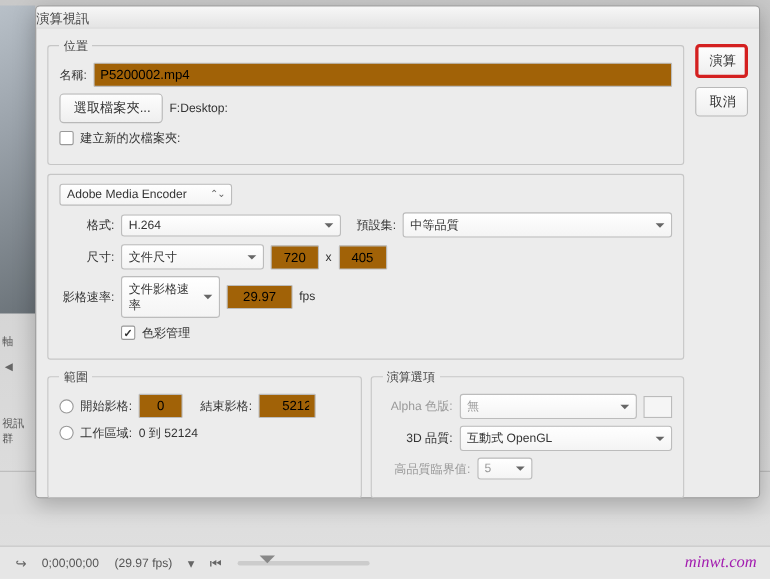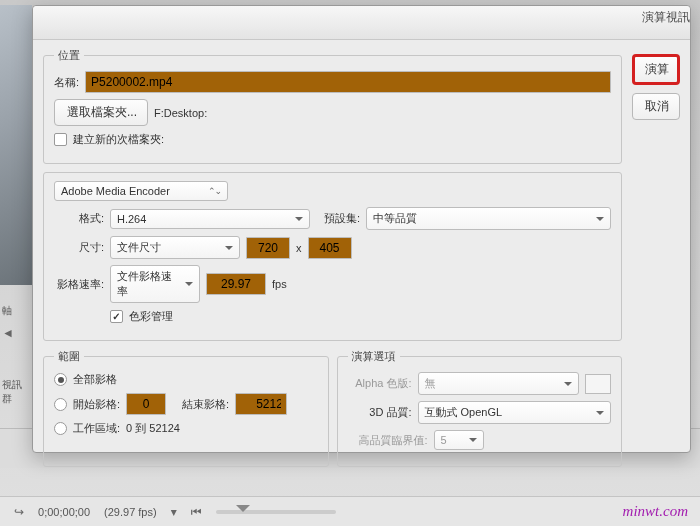--- a/index.html
+++ b/index.html
@@ -3,21 +3,21 @@
 <meta charset="utf-8">
 <style>
 * { box-sizing: border-box; margin: 0; padding: 0; font-family: "Helvetica Neue", Arial, sans-serif; }
 body { width: 700px; height: 526px; background: #e8e8e8; position: relative; overflow: hidden; font-size: 12px; color: #333; }
 .backdrop { position: absolute; inset: 0; background: linear-gradient(180deg, #c9c9c9 0%, #e0e0e0 100%); }
 .bg-img { position: absolute; left: 0; top: 5px; width: 32px; height: 280px; background: linear-gradient(150deg, #b8c0c8 0%, #9aa2aa 40%, #6a7278 100%); }
 .bg-bottom { position: absolute; left: 0; right: 0; bottom: 58px; height: 40px; background: #dcdcdc; border-top: 1px solid #bbb; }
 .bg-side { position: absolute; left: 0; top: 300px; width: 28px; font-size: 10px; color: #555; }
 .bg-side div { padding: 4px 2px; }
 .dialog { position: absolute; left: 32px; top: 5px; right: 9px; height: 448px; background: #ececec; border: 1px solid #999; border-radius: 4px; box-shadow: 0 6px 20px rgba(0,0,0,0.25); }
-.titlebar { height: 34px; background: linear-gradient(#f7f7f7, #e4e4e4); border-bottom: 1px solid #c8c8c8; border-radius: 4px 4px 0 0; text-align: right; line-height: 22px; font-size: 12px; color: #444; }
+.titlebar { height: 20px; background: linear-gradient(#f7f7f7, #e4e4e4); border-bottom: 1px solid #c8c8c8; border-radius: 4px 4px 0 0; text-align: left; line-height: 22px; font-size: 12px; color: #444; }
 .content { display: flex; padding: 8px 10px; gap: 10px; height: calc(100% - 22px); }
 .main-col { flex: 1; }
 .side-col { width: 48px; display: flex; flex-direction: column; gap: 8px; padding-top: 6px; }
 .btn { background: linear-gradient(#fdfdfd, #efefef); border: 1px solid #b8b8b8; border-radius: 4px; padding: 4px 10px; font-size: 12px; text-align: right; cursor: pointer; white-space: nowrap; }
 .btn-primary { border: 3px solid #d42020; padding: 4px 8px; }
 fieldset { border: 1px solid #c6c6c6; border-radius: 3px; padding: 8px 10px 10px; margin-bottom: 8px; }
 legend { font-size: 11px; color: #444; padding: 0 4px; }
 .row { display: flex; align-items: center; gap: 6px; margin-bottom: 6px; }
 .label { font-size: 11px; color: #333; white-space: nowrap; }
 input[type=text] { border: 1px solid #bcbcbc; background: #a16207; padding: 3px 5px; font-size: 12px; border-radius: 1px; }
@@ -66,21 +66,21 @@
           <span class="label">F:Desktop:</span>
         </div>
         <div class="row">
           <span class="checkbox"></span>
           <span class="label">建立新的次檔案夾:</span>
         </div>
       </fieldset>
 
       <fieldset>
         <div class="row">
-          <div class="select up-down" style="width:174px">Adobe Media Encoder</div>
+          <div class="select up-down" style="width:157px">Adobe Media Encoder</div>
         </div>
         <div class="row">
           <span class="label" style="width:50px;text-align:right">格式:</span>
           <div class="select" style="width:200px">H.264</div>
           <span class="label" style="margin-left:8px">預設集:</span>
           <div class="select" style="flex:1">中等品質</div>
         </div>
         <div class="row">
           <span class="label" style="width:50px;text-align:right">尺寸:</span>
           <div class="select" style="width:130px">文件尺寸</div>
@@ -96,24 +96,20 @@
         </div>
         <div class="row" style="margin-left:56px">
           <span class="checkbox checked"></span>
           <span class="label">色彩管理</span>
         </div>
       </fieldset>
 
       <div class="two-col">
         <fieldset>
           <legend>範圍</legend>
-          <div class="row">
-            <span class="radio checked"></span>
-            <span class="label">全部影格</span>
-          </div>
           <div class="row">
             <span class="radio"></span>
             <span class="label">開始影格:</span>
             <input type="text" style="width: 40px; text-align: center;" value="0">
             <span class="label" style="margin-left:10px">結束影格:</span>
             <input type="text" style="width: 52px; text-align: center; padding-left: 20px;" value="52124">
           </div>
           <div class="row">
             <span class="radio"></span>
             <span class="label">工作區域:</span>

